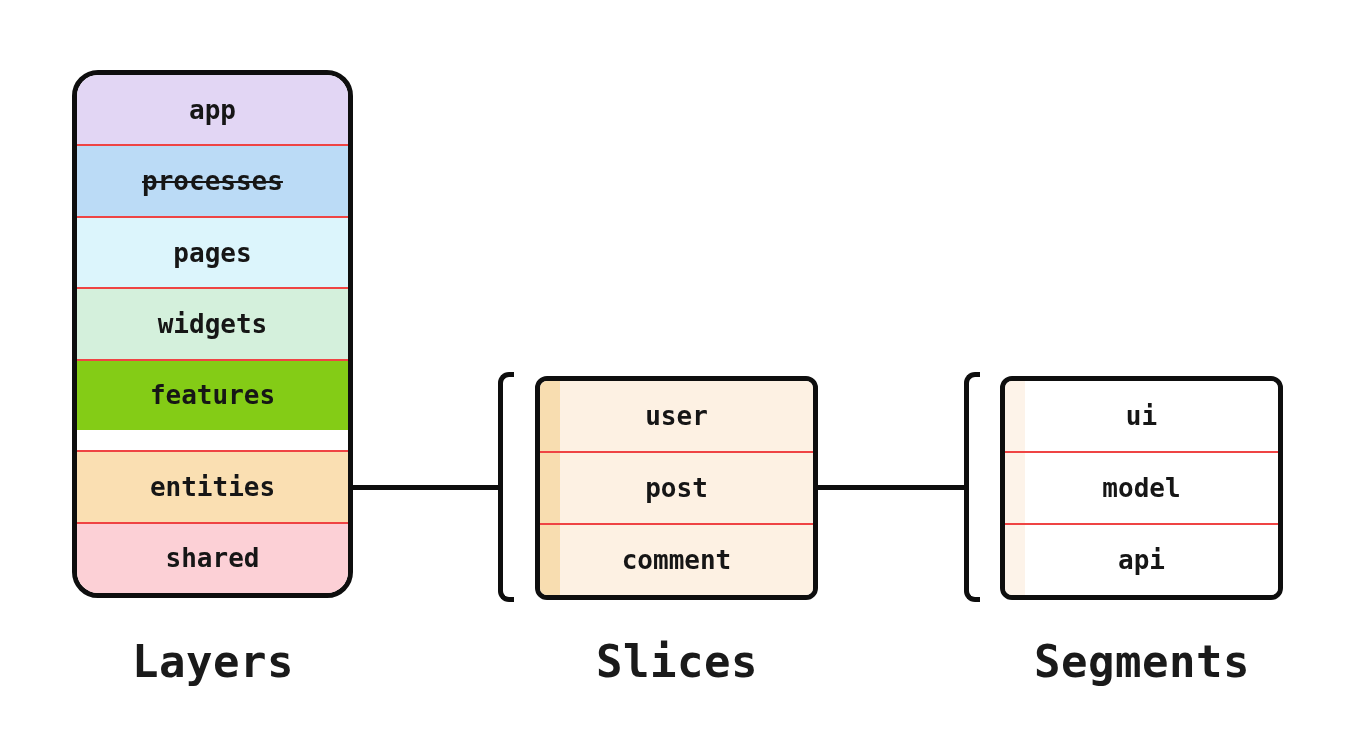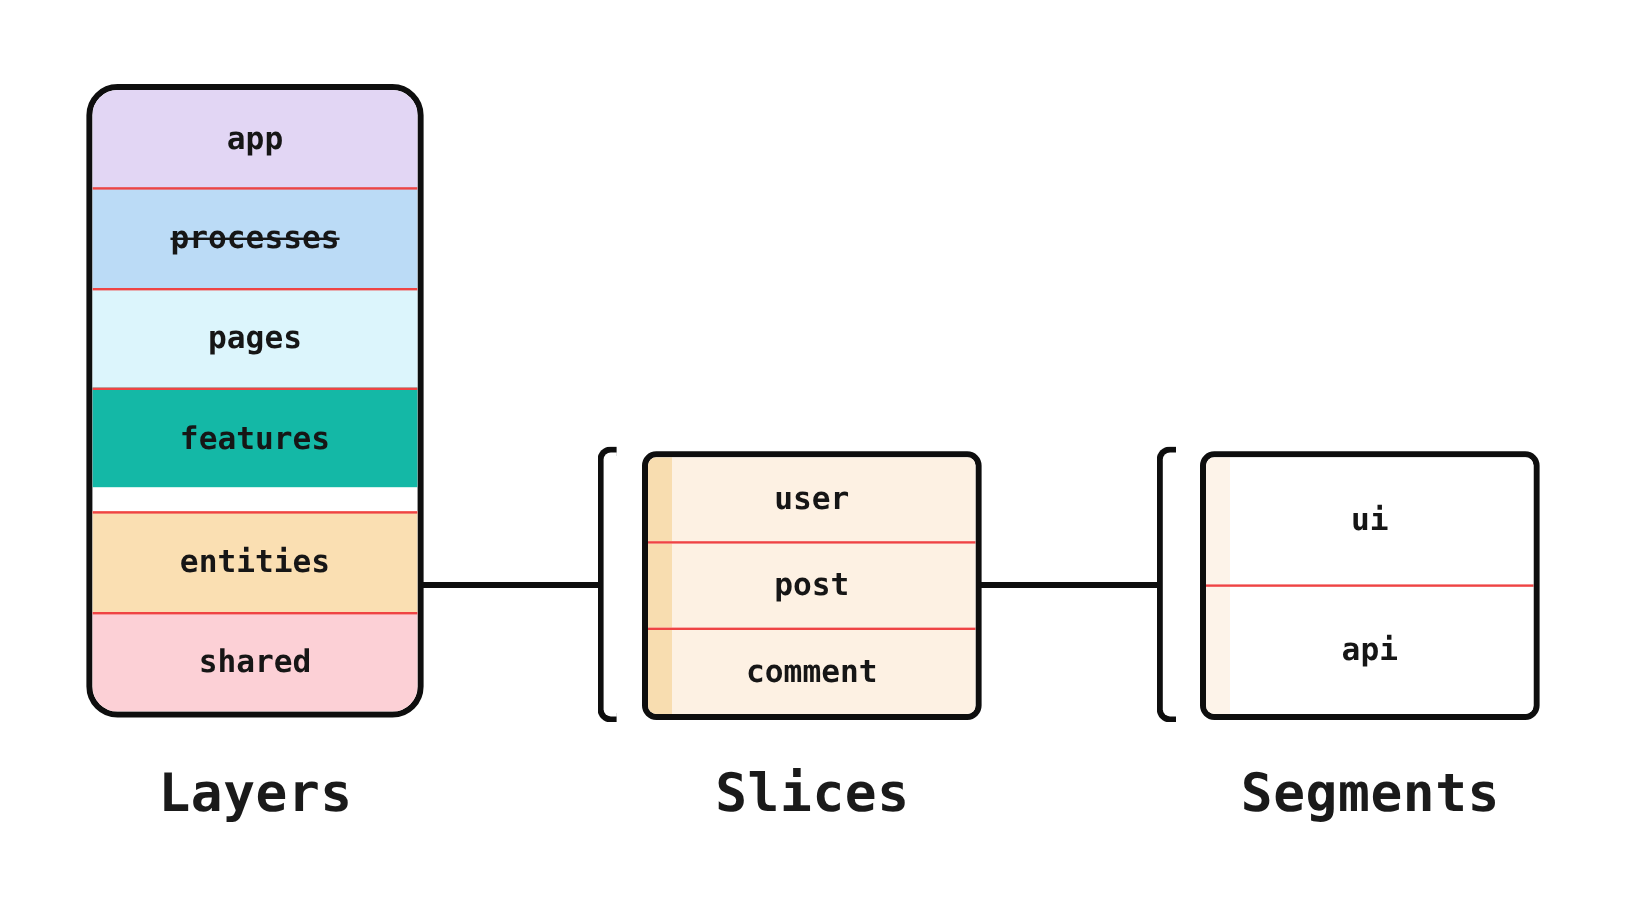--- a/index.html
+++ b/index.html
@@ -88,21 +88,24 @@
   <div class="stack" id="layers-stack">
     <div class="row" style="background: rgb(226, 214, 244);">
       <span class="row-label">app</span>
     </div>
     <div class="row" style="background: rgb(187, 219, 246);">
       <span class="row-label" style="text-decoration: line-through;">processes</span>
     </div>
     <div class="row" style="background: rgb(220, 245, 252);">
       <span class="row-label">pages</span>
     </div>
-    <div class="row" style="background: #14b8a6;">
+    <div class="row" style="background: rgb(212, 240, 220);">
+      <span class="row-label">widgets</span>
+    </div>
+    <div class="row" style="background: #84cc16;">
       <span class="row-label">features</span>
     </div>
     <div class="row" style="background: rgb(250, 223, 178); margin-top: 20px;">
       <span class="row-label">entities</span>
     </div>
     <div class="row" style="background: rgb(252, 208, 214);">
       <span class="row-label">shared</span>
     </div>
   </div>
 
@@ -122,20 +125,23 @@
   </div>
 
   <div class="connector" id="connector-2"></div>
 
   <div class="bracket" id="segments-bracket"></div>
   <div class="stack" id="segments-stack">
     <div class="row" style="background: linear-gradient(90deg, rgb(253, 243, 233) 0px, rgb(253, 243, 233) 20px, rgb(255, 255, 255) 20px);">
       <span class="row-label">ui</span>
     </div>
     <div class="row" style="background: linear-gradient(90deg, rgb(253, 243, 233) 0px, rgb(253, 243, 233) 20px, rgb(255, 255, 255) 20px);">
+      <span class="row-label">model</span>
+    </div>
+    <div class="row" style="background: linear-gradient(90deg, rgb(253, 243, 233) 0px, rgb(253, 243, 233) 20px, rgb(255, 255, 255) 20px);">
       <span class="row-label">api</span>
     </div>
   </div>
 
   <div class="group-label" id="layers-label">Layers</div>
   <div class="group-label" id="slices-label">Slices</div>
   <div class="group-label" id="segments-label">Segments</div>
 
 </div>
 

